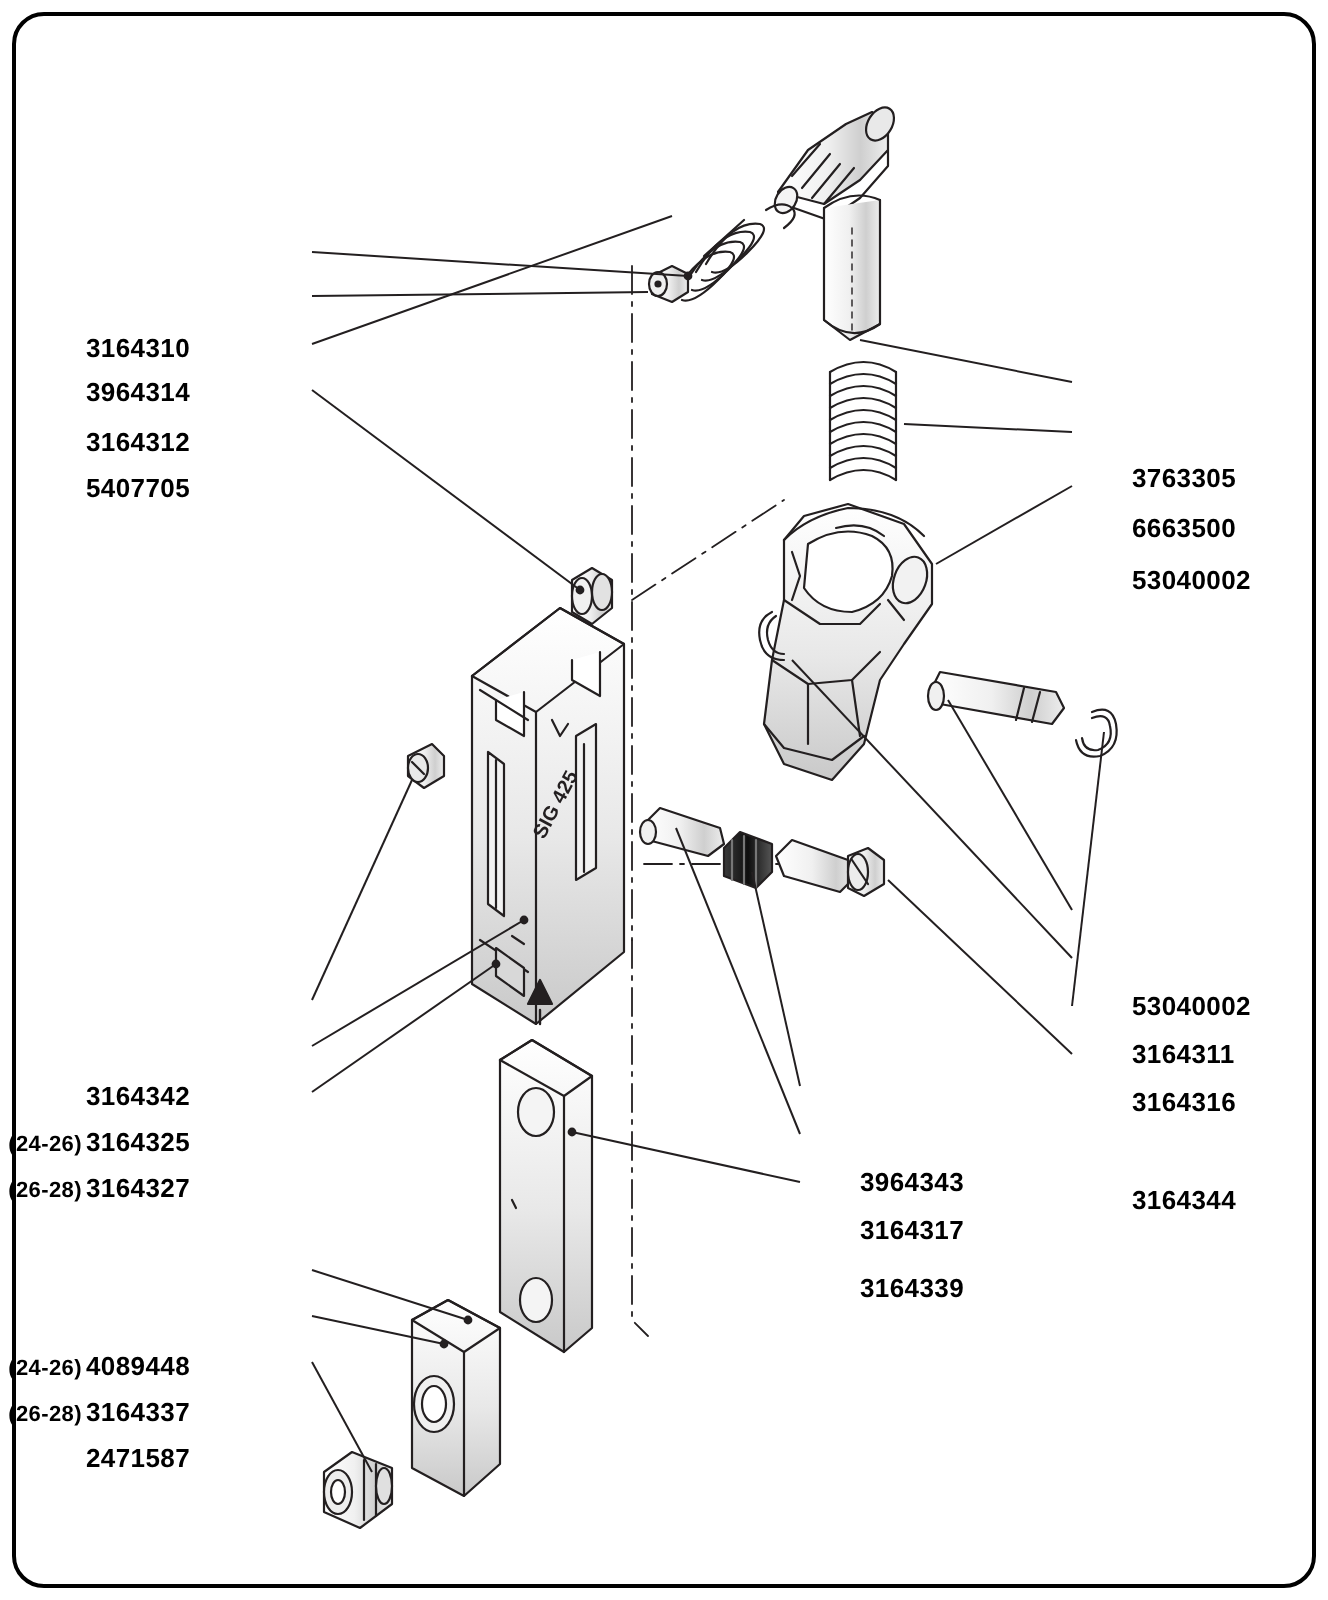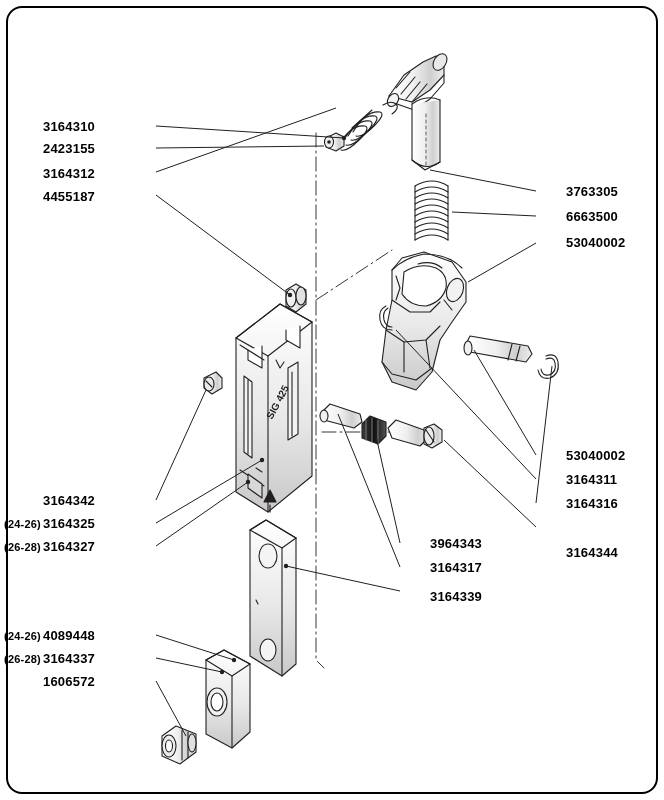--- a/index.html
+++ b/index.html
@@ -36,20 +36,21 @@
     height: 800px;
   }
   .lbl {
     position: absolute;
     font-family: "Liberation Sans", sans-serif;
     font-size: 13px;
     font-weight: bold;
     color: #000000;
     white-space: nowrap;
     letter-spacing: 0.2px;
+    margin-top: 48px;
   }
   .lbl .pfx {
     font-size: 11px;
     font-weight: bold;
     margin-right: 2px;
     padding-left: 24px;
   }
   .lbl.right { text-align: left; }
   .lbl.leftal { text-align: right; }
 </style>
@@ -285,25 +286,25 @@
       <circle cx="262" cy="460" r="2.2"></circle>
       <circle cx="248" cy="482" r="2.2"></circle>
       <circle cx="286" cy="566" r="2.2"></circle>
       <circle cx="234" cy="660" r="2.2"></circle>
       <circle cx="222" cy="672" r="2.2"></circle>
     </g>
   </svg>
 
   <div class="lbl leftal" style="left:95px; top:126px; transform:translate(-100%,-50%);"><span class="pfx"></span><span>3164310</span></div>
 
-  <div class="lbl leftal" style="left:95px; top:148px; transform:translate(-100%,-50%);"><span class="pfx"></span><span>2423155</span></div>
+  <div class="lbl leftal" style="left:95px; top:148px; transform:translate(-100%,-50%);"><span class="pfx"></span><span>3964314</span></div>
 
   <div class="lbl leftal" style="left:95px; top:173px; transform:translate(-100%,-50%);"><span class="pfx"></span><span>3164312</span></div>
 
-  <div class="lbl leftal" style="left:95px; top:196px; transform:translate(-100%,-50%);"><span class="pfx"></span><span>4455187</span></div>
+  <div class="lbl leftal" style="left:95px; top:196px; transform:translate(-100%,-50%);"><span class="pfx"></span><span>5407705</span></div>
 
   <div class="lbl right" style="left:540px; top:191px; transform:translateY(-50%);"><span class="pfx"></span><span>3763305</span></div>
 
   <div class="lbl right" style="left:540px; top:216px; transform:translateY(-50%);"><span class="pfx"></span><span>6663500</span></div>
 
   <div class="lbl right" style="left:540px; top:242px; transform:translateY(-50%);"><span class="pfx"></span><span>53040002</span></div>
 
   <div class="lbl right" style="left:540px; top:455px; transform:translateY(-50%);"><span class="pfx"></span><span>53040002</span></div>
 
   <div class="lbl right" style="left:540px; top:479px; transform:translateY(-50%);"><span class="pfx"></span><span>3164311</span></div>
@@ -321,15 +322,15 @@
   <div class="lbl right" style="left:404px; top:543px; transform:translateY(-50%);"><span class="pfx"></span><span>3964343</span></div>
 
   <div class="lbl right" style="left:404px; top:567px; transform:translateY(-50%);"><span class="pfx"></span><span>3164317</span></div>
 
   <div class="lbl right" style="left:404px; top:596px; transform:translateY(-50%);"><span class="pfx"></span><span>3164339</span></div>
 
   <div class="lbl leftal" style="left:95px; top:635px; transform:translate(-100%,-50%);"><span class="pfx">(24-26)</span><span>4089448</span></div>
 
   <div class="lbl leftal" style="left:95px; top:658px; transform:translate(-100%,-50%);"><span class="pfx">(26-28)</span><span>3164337</span></div>
 
-  <div class="lbl leftal" style="left:95px; top:681px; transform:translate(-100%,-50%);"><span class="pfx"></span><span>1606572</span></div>
+  <div class="lbl leftal" style="left:95px; top:681px; transform:translate(-100%,-50%);"><span class="pfx"></span><span>2471587</span></div>
 
 </div>
 
 </body></html>

